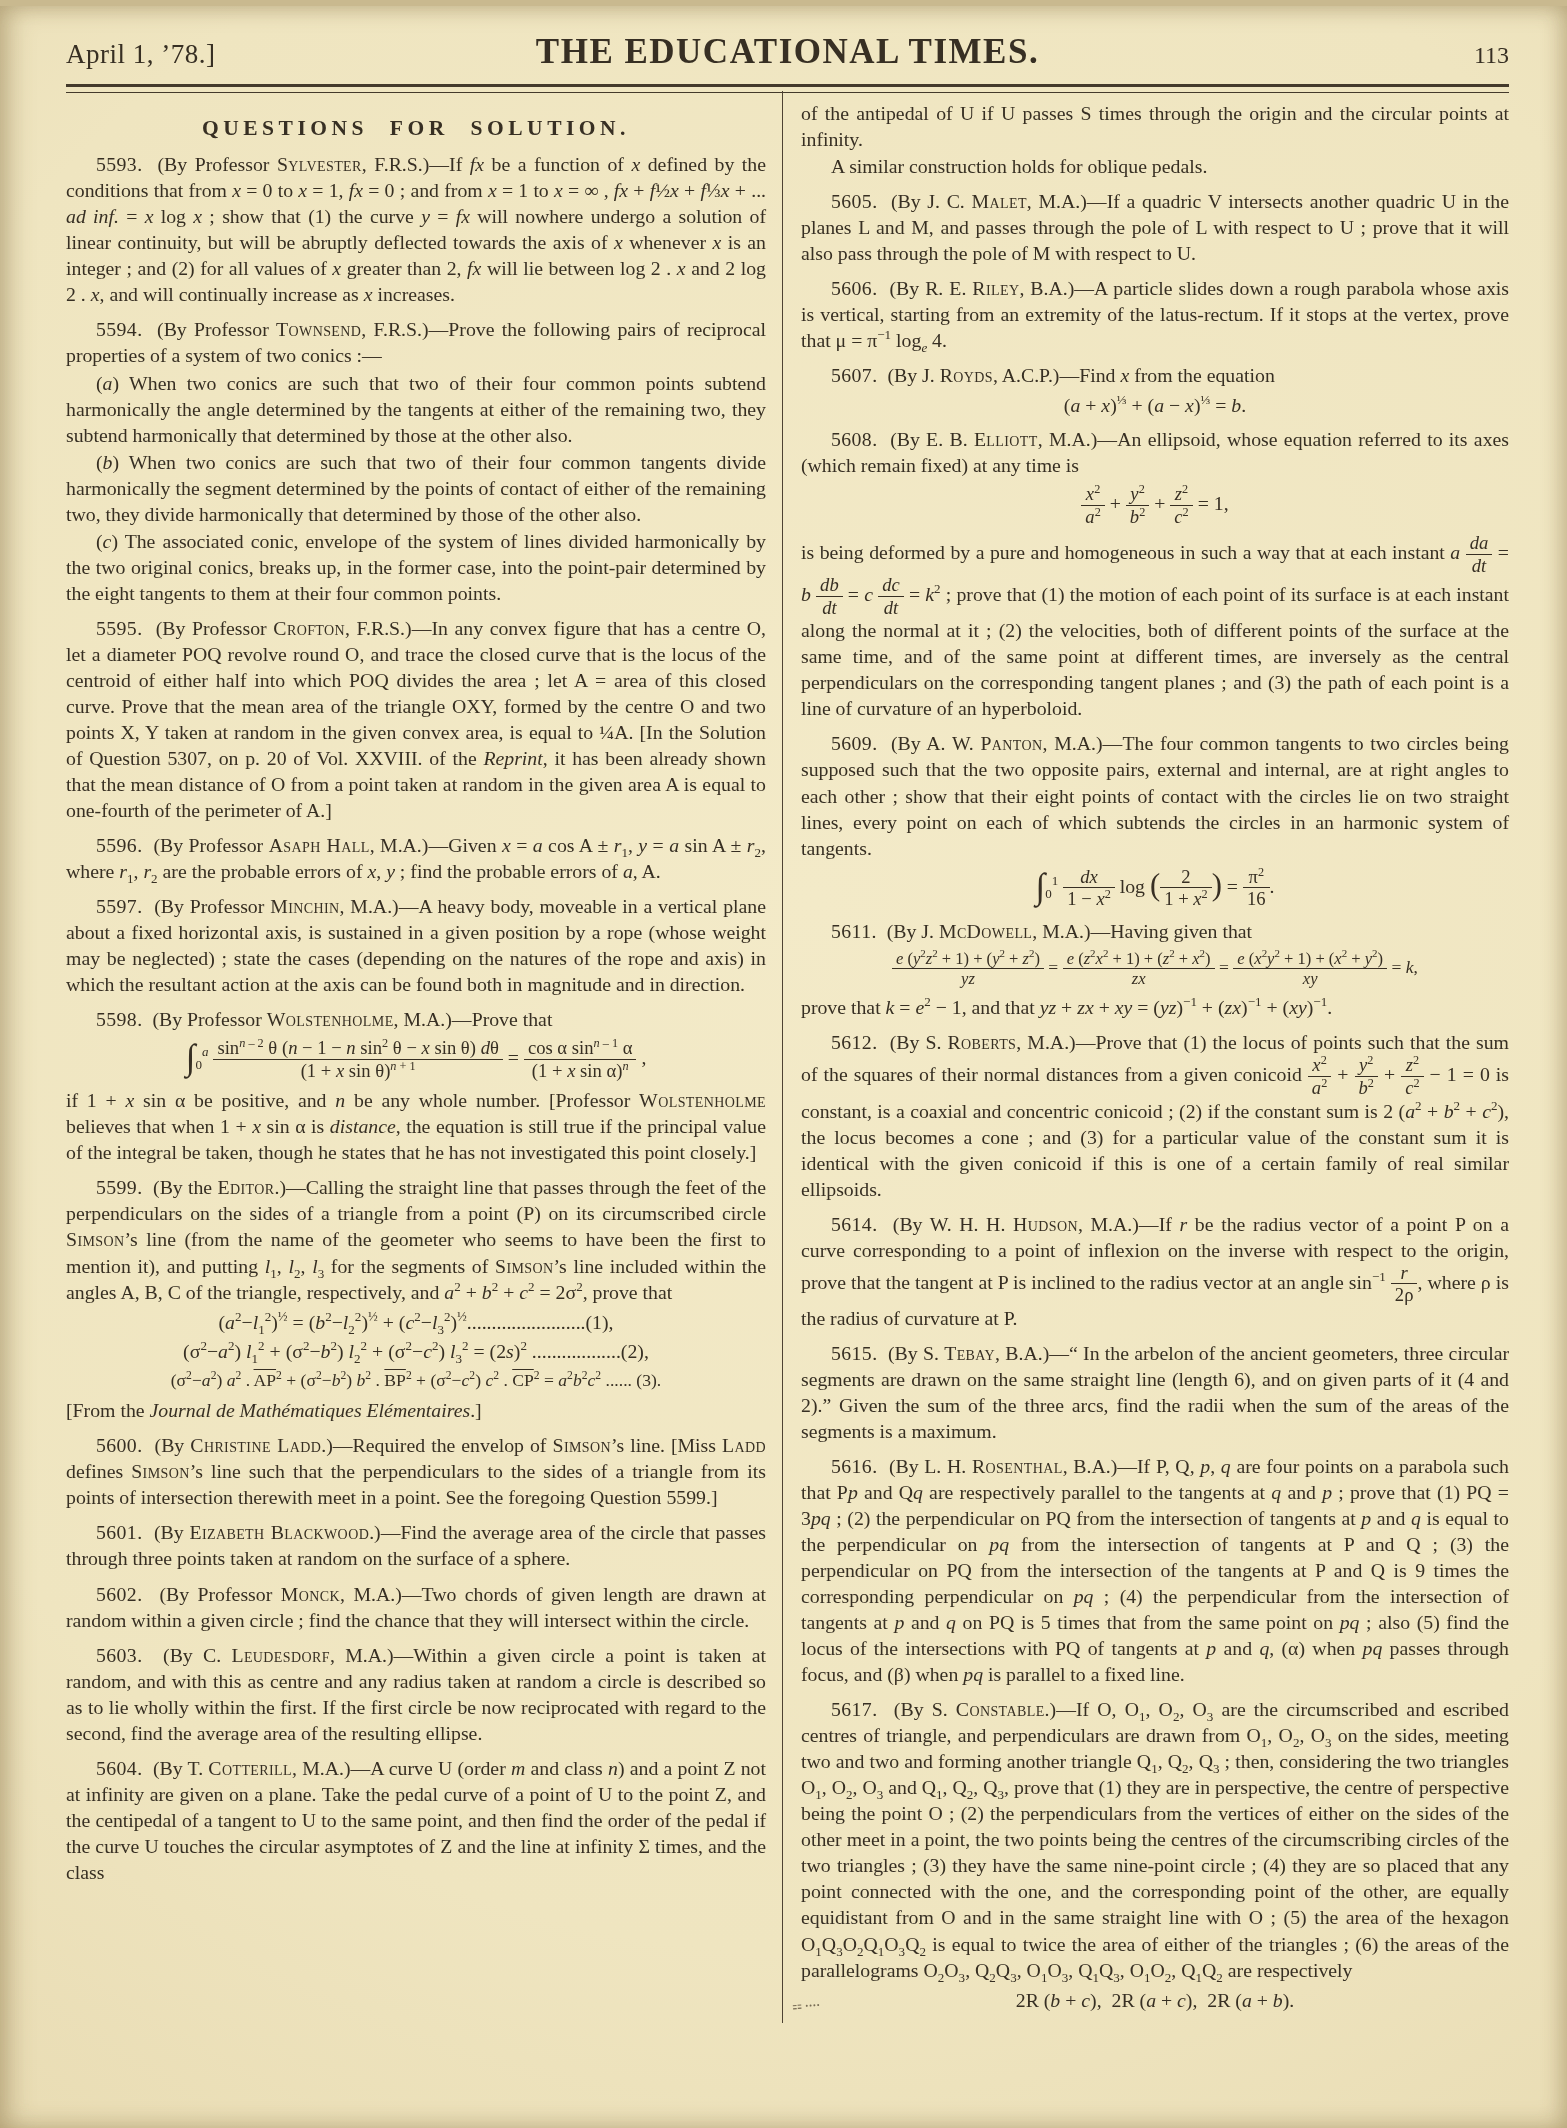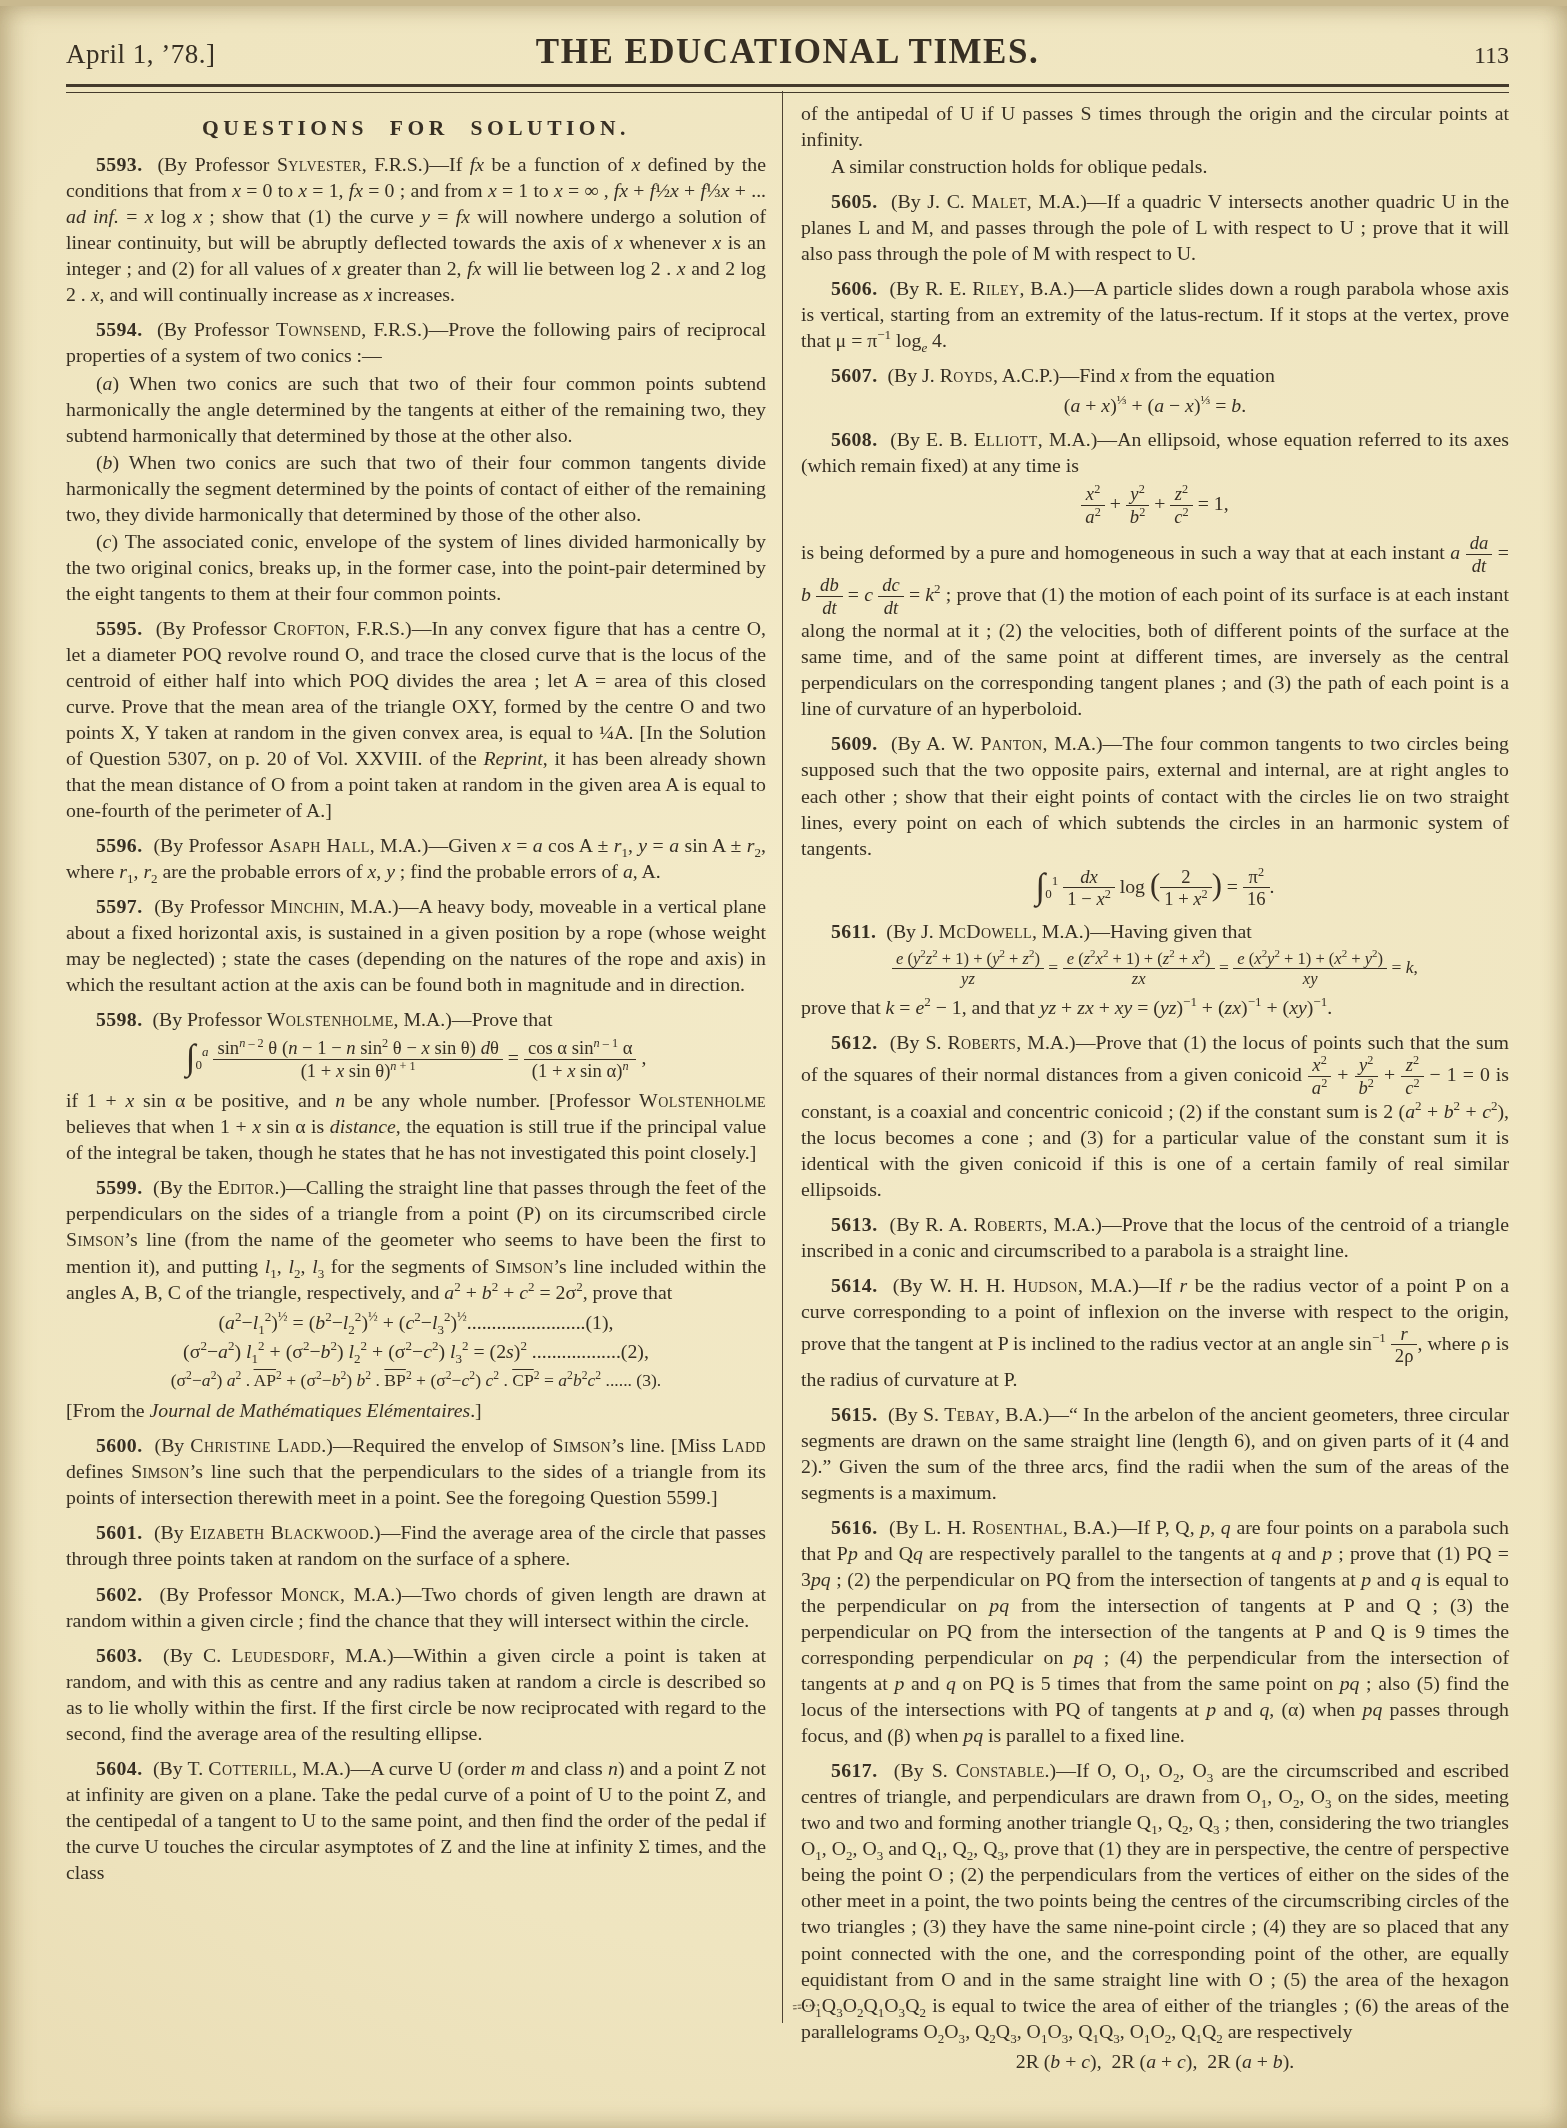--- a/index.html
+++ b/index.html
@@ -26,21 +26,21 @@
   .col{font-size:19.8px;line-height:1.315;text-align:justify;}
   .col-left{width:700px;padding-right:16px;}
   .col-right{flex:1;padding-left:19px;}
   .section-heading{text-align:center;font-weight:bold;font-size:21.5px;letter-spacing:4.5px;word-spacing:12px;margin:15px 0 6px;}
   .blk{margin:0;}
   .blk.q{text-indent:30px;margin-top:9px;}
   .blk.p{text-indent:30px;margin-top:1px;}
   .blk.c{text-indent:0;margin-top:1px;}
   .blk.f{text-indent:0;text-align:center;margin:6px 0 7px;line-height:1.15;}
   .blk.f.small{font-size:17.6px;}
-  .qn{font-weight:bold;letter-spacing:.4px;}
+  .qn{font-weight:normal;letter-spacing:.4px;}
   .sc{font-variant:small-caps;letter-spacing:.4px;}
   sup{font-size:.66em;line-height:0;}
   sub{font-size:.66em;line-height:0;}
   .fr{display:inline-block;vertical-align:middle;text-align:center;line-height:1.05;font-size:.94em;text-indent:0;}
   .fr .nu{display:block;padding:0 4px 1px;}
   .fr .de{display:block;border-top:1.5px solid currentColor;padding:1px 4px 0;}
   .int{font-size:1.8em;vertical-align:-.15em;line-height:0;}
   .big{font-size:1.55em;vertical-align:-.08em;line-height:0;}
   .ov{text-decoration:overline;}
   .ink-mark{position:absolute;left:792px;top:1984px;font-size:15px;color:#5a4d3a;letter-spacing:-1px;transform:rotate(-4deg);opacity:.8;}
@@ -98,21 +98,20 @@
           <div class="blk f">(<i>a</i> + <i>x</i>)<sup>⅓</sup> + (<i>a</i> − <i>x</i>)<sup>⅓</sup> = <i>b</i>.</div>
           <div class="blk q"><span class="qn">5608.</span>&nbsp; (By E. B. <span class="sc">Elliott</span>, M.A.)—An ellipsoid, whose equation referred to its axes (which remain fixed) at any time is</div>
           <div class="blk f"><span class="fr"><span class="nu"><i>x</i><sup>2</sup></span><span class="de"><i>a</i><sup>2</sup></span></span> + <span class="fr"><span class="nu"><i>y</i><sup>2</sup></span><span class="de"><i>b</i><sup>2</sup></span></span> + <span class="fr"><span class="nu"><i>z</i><sup>2</sup></span><span class="de"><i>c</i><sup>2</sup></span></span> = 1,</div>
           <div class="blk c">is being deformed by a pure and homogeneous in such a way that at each instant <i>a</i> <span class="fr"><span class="nu"><i>da</i></span><span class="de"><i>dt</i></span></span> = <i>b</i> <span class="fr"><span class="nu"><i>db</i></span><span class="de"><i>dt</i></span></span> = <i>c</i> <span class="fr"><span class="nu"><i>dc</i></span><span class="de"><i>dt</i></span></span> = <i>k</i><sup>2</sup> ; prove that (1) the motion of each point of its surface is at each instant along the normal at it ; (2) the velocities, both of different points of the surface at the same time, and of the same point at different times, are inversely as the central perpendiculars on the corresponding tangent planes ; and (3) the path of each point is a line of curvature of an hyperboloid.</div>
           <div class="blk q"><span class="qn">5609.</span>&nbsp; (By A. W. <span class="sc">Panton</span>, M.A.)—The four common tangents to two circles being supposed such that the two opposite pairs, external and internal, are at right angles to each other ; show that their eight points of contact with the circles lie on two straight lines, every point on each of which subtends the circles in an harmonic system of tangents.</div>
           <div class="blk f"><span class="int">∫</span><sub>0</sub><sup>1</sup> <span class="fr"><span class="nu"><i>dx</i></span><span class="de">1 − <i>x</i><sup>2</sup></span></span> log <span class="big">(</span><span class="fr"><span class="nu">2</span><span class="de">1 + <i>x</i><sup>2</sup></span></span><span class="big">)</span> = <span class="fr"><span class="nu">π<sup>2</sup></span><span class="de">16</span></span>.</div>
           <div class="blk q"><span class="qn">5611.</span>&nbsp; (By J. <span class="sc">McDowell</span>, M.A.)—Having given that</div>
           <div class="blk f small"><span class="fr"><span class="nu"><i>e</i> (<i>y</i><sup>2</sup><i>z</i><sup>2</sup> + 1) + (<i>y</i><sup>2</sup> + <i>z</i><sup>2</sup>)</span><span class="de"><i>yz</i></span></span> = <span class="fr"><span class="nu"><i>e</i> (<i>z</i><sup>2</sup><i>x</i><sup>2</sup> + 1) + (<i>z</i><sup>2</sup> + <i>x</i><sup>2</sup>)</span><span class="de"><i>zx</i></span></span> = <span class="fr"><span class="nu"><i>e</i> (<i>x</i><sup>2</sup><i>y</i><sup>2</sup> + 1) + (<i>x</i><sup>2</sup> + <i>y</i><sup>2</sup>)</span><span class="de"><i>xy</i></span></span> = <i>k</i>,</div>
           <div class="blk c">prove that  <i>k</i> = <i>e</i><sup>2</sup> − 1,  and that  <i>yz</i> + <i>zx</i> + <i>xy</i> = (<i>yz</i>)<sup>−1</sup> + (<i>zx</i>)<sup>−1</sup> + (<i>xy</i>)<sup>−1</sup>.</div>
           <div class="blk q"><span class="qn">5612.</span>&nbsp; (By S. <span class="sc">Roberts</span>, M.A.)—Prove that (1) the locus of points such that the sum of the squares of their normal distances from a given conicoid <span class="fr"><span class="nu"><i>x</i><sup>2</sup></span><span class="de"><i>a</i><sup>2</sup></span></span> + <span class="fr"><span class="nu"><i>y</i><sup>2</sup></span><span class="de"><i>b</i><sup>2</sup></span></span> + <span class="fr"><span class="nu"><i>z</i><sup>2</sup></span><span class="de"><i>c</i><sup>2</sup></span></span> − 1 = 0 is constant, is a coaxial and concentric conicoid ; (2) if the constant sum is 2 (<i>a</i><sup>2</sup> + <i>b</i><sup>2</sup> + <i>c</i><sup>2</sup>), the locus becomes a cone ; and (3) for a particular value of the constant sum it is identical with the given conicoid if this is one of a certain family of real similar ellipsoids.</div>
-          <div class="blk q"><span class="qn">5613.</span>&nbsp; (By R. A. <span class="sc">Roberts</span>, M.A.)—Prove that the locus of the centroid of a triangle inscribed in a conic and circumscribed to a parabola is a straight line.</div>
           <div class="blk q"><span class="qn">5614.</span>&nbsp; (By W. H. H. <span class="sc">Hudson</span>, M.A.)—If <i>r</i> be the radius vector of a point P on a curve corresponding to a point of inflexion on the inverse with respect to the origin, prove that the tangent at P is inclined to the radius vector at an angle  sin<sup>−1</sup> <span class="fr"><span class="nu"><i>r</i></span><span class="de">2ρ</span></span>, where ρ is the radius of curvature at P.</div>
           <div class="blk q"><span class="qn">5615.</span>&nbsp; (By S. <span class="sc">Tebay</span>, B.A.)—“ In the arbelon of the ancient geometers, three circular segments are drawn on the same straight line (length 6), and on given parts of it (4 and 2).”  Given the sum of the three arcs, find the radii when the sum of the areas of the segments is a maximum.</div>
           <div class="blk q"><span class="qn">5616.</span>&nbsp; (By L. H. <span class="sc">Rosenthal</span>, B.A.)—If  P, Q, <i>p</i>, <i>q</i>  are four points on a parabola such that P<i>p</i> and Q<i>q</i> are respectively parallel to the tangents at <i>q</i> and <i>p</i> ; prove that (1) PQ = 3<i>pq</i> ; (2) the perpendicular on PQ from the intersection of tangents at <i>p</i> and <i>q</i> is equal to the perpendicular on <i>pq</i> from the intersection of tangents at P and Q ; (3) the perpendicular on PQ from the intersection of the tangents at P and Q is 9 times the corresponding perpendicular on <i>pq</i> ; (4) the perpendicular from the intersection of tangents at <i>p</i> and <i>q</i> on PQ is 5 times that from the same point on <i>pq</i> ; also (5) find the locus of the intersections with PQ of tangents at <i>p</i> and <i>q</i>, (α) when <i>pq</i> passes through focus, and (β) when <i>pq</i> is parallel to a fixed line.</div>
           <div class="blk q"><span class="qn">5617.</span>&nbsp; (By S. <span class="sc">Constable</span>.)—If O, O<sub>1</sub>, O<sub>2</sub>, O<sub>3</sub> are the circumscribed and escribed centres of triangle, and perpendiculars are drawn from O<sub>1</sub>, O<sub>2</sub>, O<sub>3</sub> on the sides, meeting two and two and forming another triangle Q<sub>1</sub>, Q<sub>2</sub>, Q<sub>3</sub> ; then, considering the two triangles O<sub>1</sub>, O<sub>2</sub>, O<sub>3</sub> and Q<sub>1</sub>, Q<sub>2</sub>, Q<sub>3</sub>, prove that (1) they are in perspective, the centre of perspective being the point O ; (2) the perpendiculars from the vertices of either on the sides of the other meet in a point, the two points being the centres of the circumscribing circles of the two triangles ; (3) they have the same nine-point circle ; (4) they are so placed that any point connected with the one, and the corresponding point of the other, are equally equidistant from O and in the same straight line with O ; (5) the area of the hexagon O<sub>1</sub>Q<sub>3</sub>O<sub>2</sub>Q<sub>1</sub>O<sub>3</sub>Q<sub>2</sub> is equal to twice the area of either of the triangles ; (6) the areas of the parallelograms O<sub>2</sub>O<sub>3</sub>, Q<sub>2</sub>Q<sub>3</sub>, O<sub>1</sub>O<sub>3</sub>, Q<sub>1</sub>Q<sub>3</sub>, O<sub>1</sub>O<sub>2</sub>, Q<sub>1</sub>Q<sub>2</sub> are respectively</div>
           <div class="blk f">2R (<i>b</i> + <i>c</i>),&nbsp;&nbsp;2R (<i>a</i> + <i>c</i>),&nbsp;&nbsp;2R (<i>a</i> + <i>b</i>).</div>
         </div>
     </div>
   </div>
 
   <div class="ink-mark">⹀⹀᠁</div>

